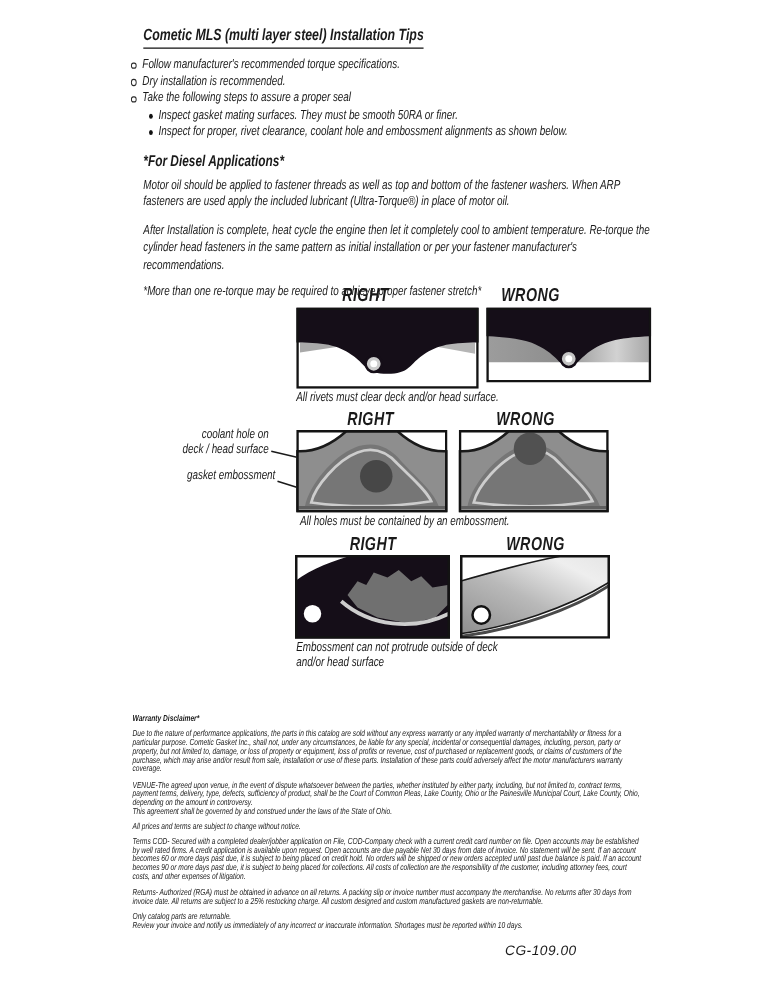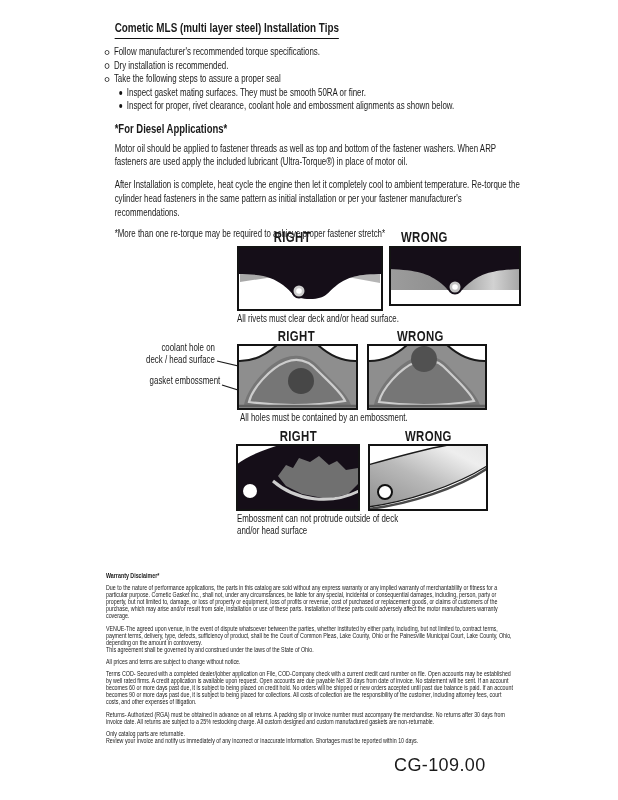--- a/index.html
+++ b/index.html
@@ -1,17 +1,17 @@
 <!DOCTYPE html>
 <html><head>
 <meta charset="utf-8">
 <style>
   html,body{margin:0;padding:0;background:#ffffff;}
   .page{position:relative;width:618px;height:800px;background:#ffffff;overflow:hidden;
-        font-family:"Liberation Sans","DejaVu Sans",sans-serif;color:#1a1a1a;}
+        font-family:"Liberation Sans","DejaVu Sans",sans-serif;color:#1a1a1a;font-style:italic;}
   .abs{position:absolute;}
   .sx{transform:scaleX(0.76);transform-origin:0 0;}
 
   
   .flow{left:104px;top:20px;width:552px;}
   .title{font-size:13px;font-weight:bold;margin-left:14px;line-height:16px;}
   .title span{display:inline-block;border-bottom:1.6px solid #111;padding-bottom:2px;}
   .bullets{margin-top:6px;}
   .b{position:relative;padding-left:13px;font-size:10.4px;line-height:13.5px;}
   .b::before{content:"";position:absolute;left:1px;top:4.6px;width:3.6px;height:3.6px;
@@ -29,21 +29,21 @@
   .cap{font-size:10.4px;line-height:11.5px;width:400px;}
   .ptr-lab{font-size:10.4px;line-height:11.5px;text-align:right;}
   svg.fig{display:block;}
 
   
   .legal{left:106px;top:572px;width:536px;font-size:7px;line-height:7.1px;}
   .lh{font-weight:bold;}
   .lp{margin-top:5px;}
   .lp0{margin-top:0;}
 
-  .code{left:394px;top:755px;font-size:18px;letter-spacing:.4px;}
+  .code{left:404px;top:755px;font-size:11px;letter-spacing:.4px;}
 </style>
 </head>
 <body>
 
 <div class="page">
 
   <div class="abs sx flow">
     <div class="title"><span>Cometic MLS (multi layer steel) Installation Tips</span></div>
     <div class="bullets">
       <div class="b">Follow manufacturer's recommended torque specifications.</div>

